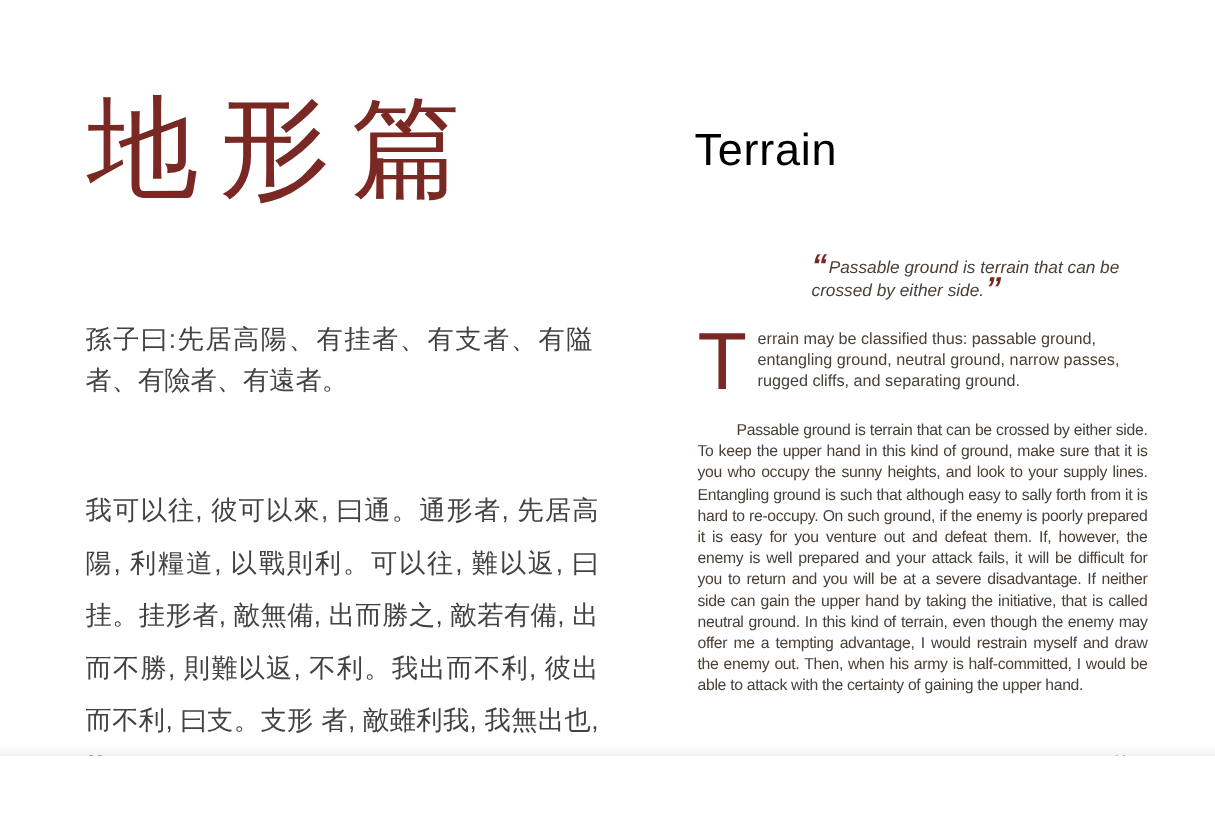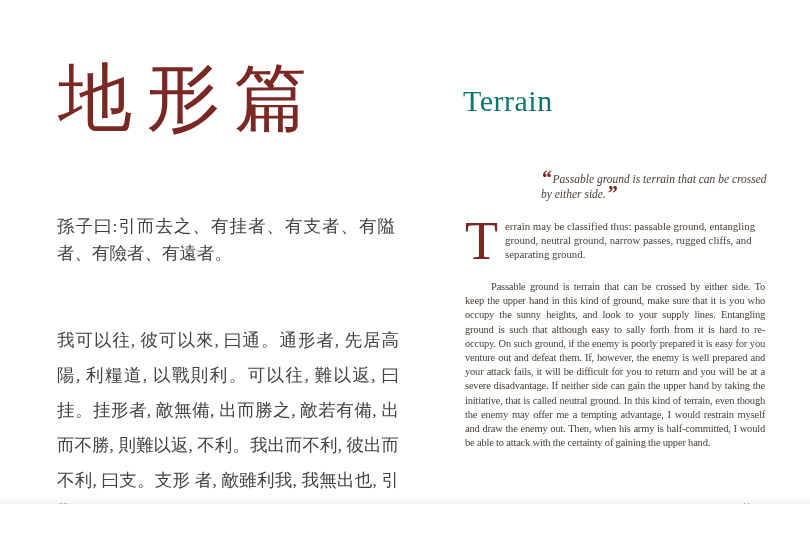--- a/index.html
+++ b/index.html
@@ -6,21 +6,21 @@
     margin: 0;
     padding: 0;
     background: #ffffff;
   }
   #spread {
     position: relative;
     width: 810px;
     height: 504px;
     background: #ffffff;
     overflow: hidden;
-    font-family: Liberation Serif, serif;
+    font-family: Liberation Sans, sans-serif;
   }
 
   
   .cn-title {
     position: absolute;
     left: 58px;
     top: 58px;
     font-size: 74px;
     line-height: 1.1;
     letter-spacing: 14px;
@@ -47,21 +47,21 @@
     margin-top: 40px;
   }
 
   
   .en-title {
     position: absolute;
     left: 463px;
     top: 84px;
     font-size: 30px;
     letter-spacing: 0.5px;
-    color: #0f766e;
+    color: #000000;
     font-weight: 400;
   }
   .pull-quote {
     position: absolute;
     left: 541px;
     top: 172px;
     width: 238px;
     text-align: left;
     font-style: italic;
     font-size: 11.5px;
@@ -133,21 +133,21 @@
   }
 </style>
 </head>
 <body>
 
 <div id="spread">
 
   <div>
     <div class="cn-title">地形篇</div>
 
-    <div class="cn-para cn-para-1">孫子曰:引而去之、有挂者、有支者、有隘者、有險者、有遠者。</div>
+    <div class="cn-para cn-para-1">孫子曰:先居高陽、有挂者、有支者、有隘者、有險者、有遠者。</div>
 
     <div class="cn-para cn-para-2">我可以往, 彼可以來, 曰通。通形者, 先居高陽, 利糧道, 以戰則利。可以往, 難以返, 曰挂。挂形者, 敵無備, 出而勝之, 敵若有備, 出而不勝, 則難以返, 不利。我出而不利, 彼出而不利, 曰支。支形 者, 敵雖利我, 我無出也, 引而去之, 令敵半出而擊之, 利。</div>
 
     <div class="pagenum left">62</div>
   </div>
 
   <div>
     <div class="en-title">Terrain</div>
 
     <div class="pull-quote">

